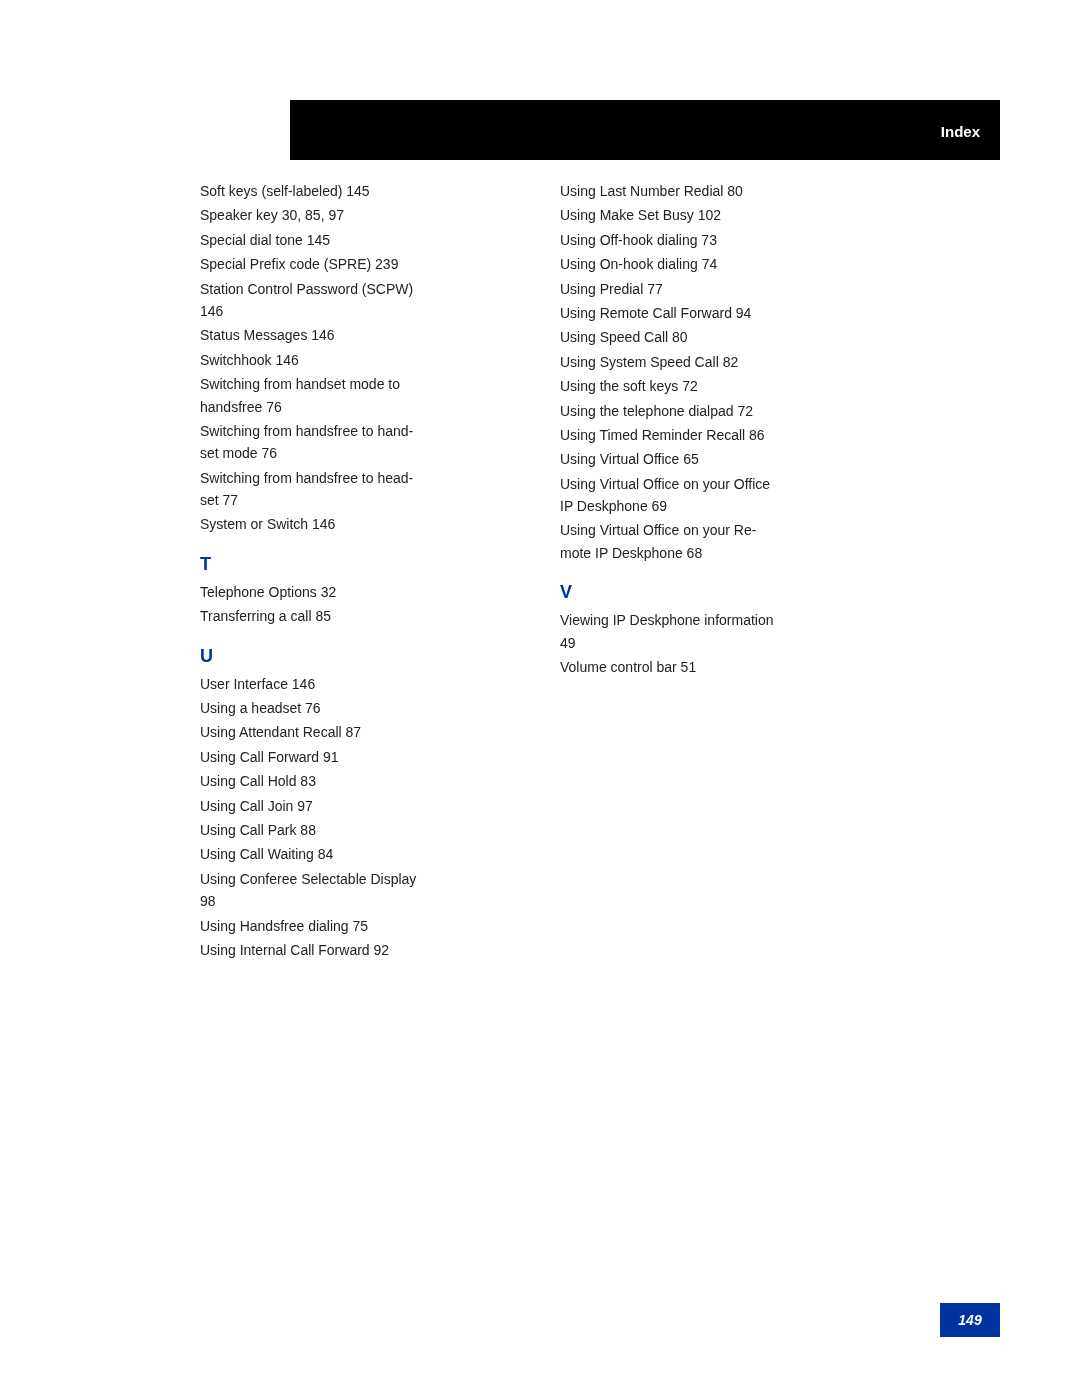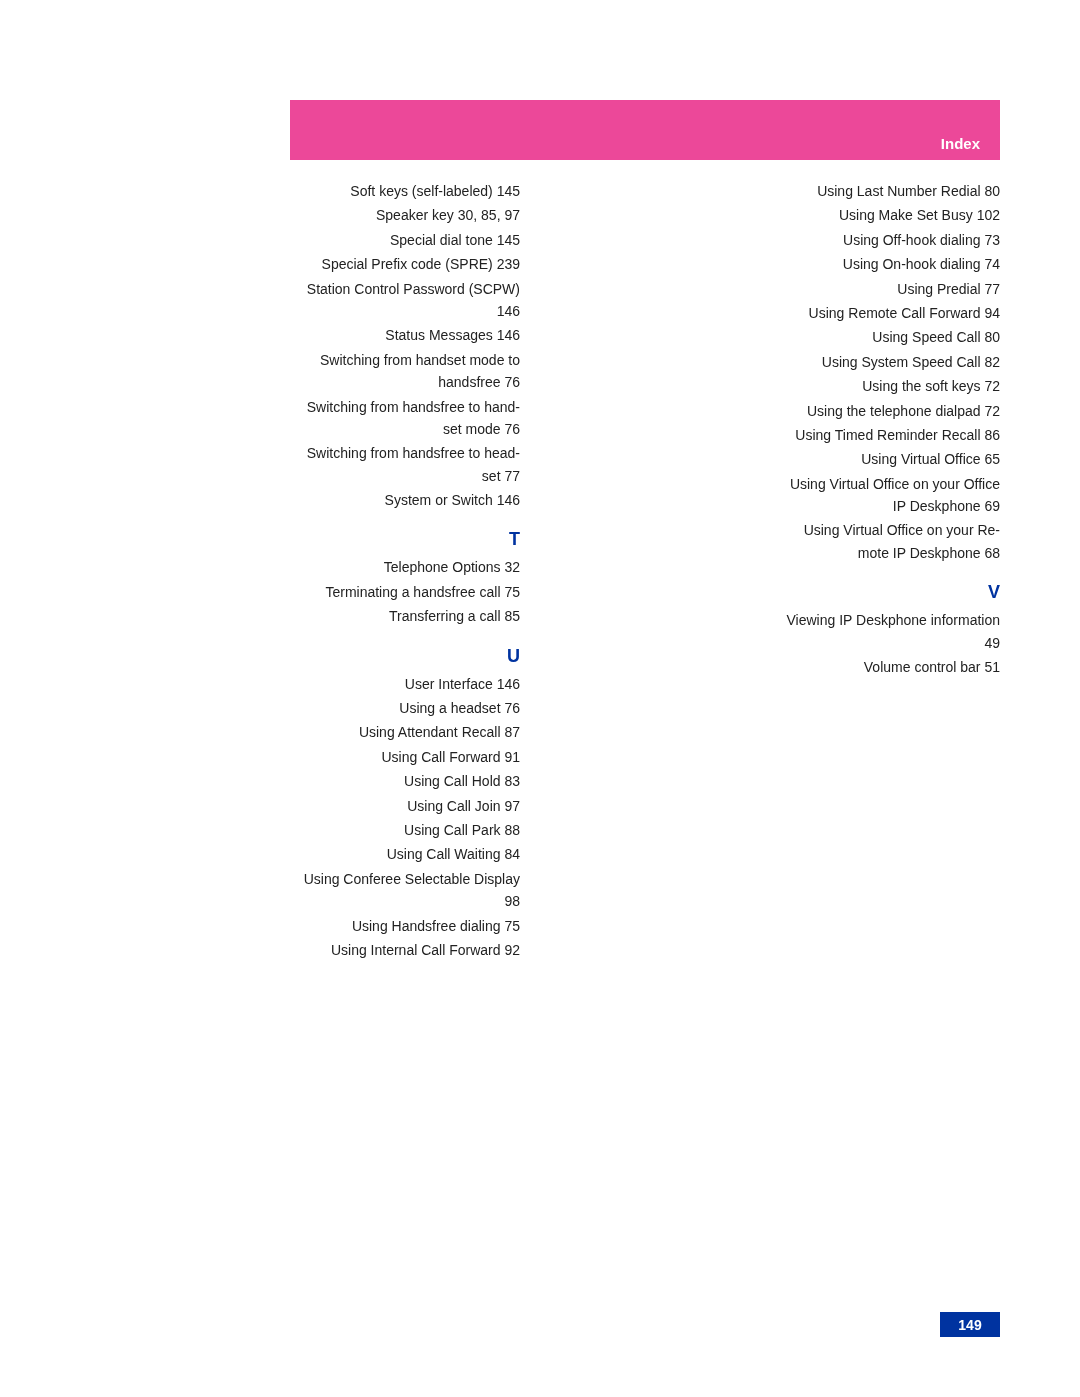--- a/index.html
+++ b/index.html
@@ -25,43 +25,42 @@
       padding: 0;
     }
 
     
     .header-bar {
       position: absolute;
       top: 100px;
       left: 290px;
       right: 80px;
       height: 60px;
-      background-color: #ec4899;
+      background-color: #000000;
       display: flex;
       align-items: flex-end;
       justify-content: flex-end;
       padding-right: 20px;
-      padding-bottom: 8px;
+      padding-bottom: 20px;
     }
 
     .header-index-label {
       color: #ffffff;
       font-weight: bold;
       font-size: 15px;
     }
 
     
     .content-area {
       position: absolute;
       top: 180px;
       left: 200px;
       right: 80px;
       display: flex;
       gap: 40px;
-      text-align: right;
     }
 
     .left-column {
       flex: 0 0 320px;
     }
 
     .right-column {
       flex: 1;
     }
 
@@ -79,25 +78,26 @@
       margin-top: 18px;
       margin-bottom: 6px;
     }
 
     
     .page-number-box {
       position: absolute;
       bottom: 60px;
       right: 80px;
       width: 60px;
-      height: 25px;
+      height: 34px;
       background-color: #0033a0;
       display: flex;
       align-items: center;
       justify-content: center;
+      font-style: italic;
     }
 
     .page-number-text {
       color: #ffffff;
       font-weight: bold;
       font-size: 14px;
     }
   </style>
 </head>
 <body>
@@ -112,30 +112,30 @@
 
     <div class="left-column">
 
       <div>
         <div class="index-entry">Soft keys (self-labeled) 145</div>
         <div class="index-entry">Speaker key 30, 85, 97</div>
         <div class="index-entry">Special dial tone 145</div>
         <div class="index-entry">Special Prefix code (SPRE) 239</div>
         <div class="index-entry">Station Control Password (SCPW)<br>146</div>
         <div class="index-entry">Status Messages 146</div>
+        <div class="index-entry">Switchhook 146</div>
         <div class="index-entry">Switching from handset mode to<br>handsfree 76</div>
         <div class="index-entry">Switching from handsfree to hand-<br>set mode 76</div>
         <div class="index-entry">Switching from handsfree to head-<br>set 77</div>
         <div class="index-entry">System or Switch 146</div>
       </div>
 
       <div class="section-letter">T</div>
       <div>
         <div class="index-entry">Telephone Options 32</div>
-        <div class="index-entry">Terminating a handsfree call 75</div>
         <div class="index-entry">Transferring a call 85</div>
       </div>
 
       <div class="section-letter">U</div>
       <div>
         <div class="index-entry">User Interface 146</div>
         <div class="index-entry">Using a headset 76</div>
         <div class="index-entry">Using Attendant Recall 87</div>
         <div class="index-entry">Using Call Forward 91</div>
         <div class="index-entry">Using Call Hold 83</div>

